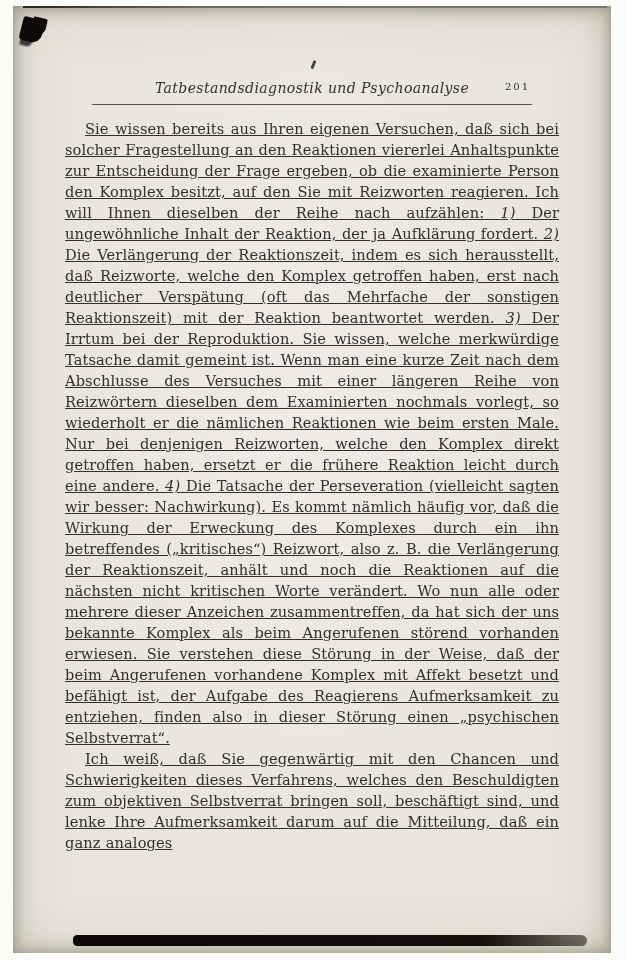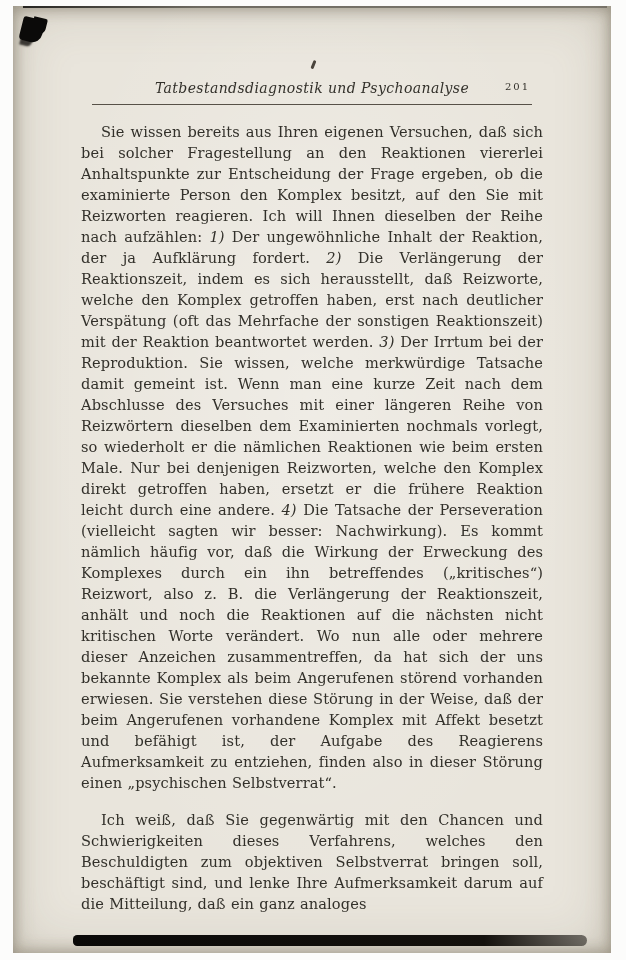--- a/index.html
+++ b/index.html
@@ -93,22 +93,23 @@
     margin-top: 13px;
     font-size: 14.6px;
     line-height: 21px;
     text-align: justify;
     letter-spacing: 0.1px;
     word-spacing: 0.5px;
     hyphens: auto;
     -webkit-hyphens: auto;
   }
   .body-text p.para {
-    margin: 16px;
+    margin: 0;
     text-indent: 20px;
+    text-decoration: underline;
   }
   .body-text em { font-style: italic; }
 </style>
 </head>
 <body>
 
 <div class="screenshot">
   <div class="scan">
 
     <div class="top-edge-line"></div>

